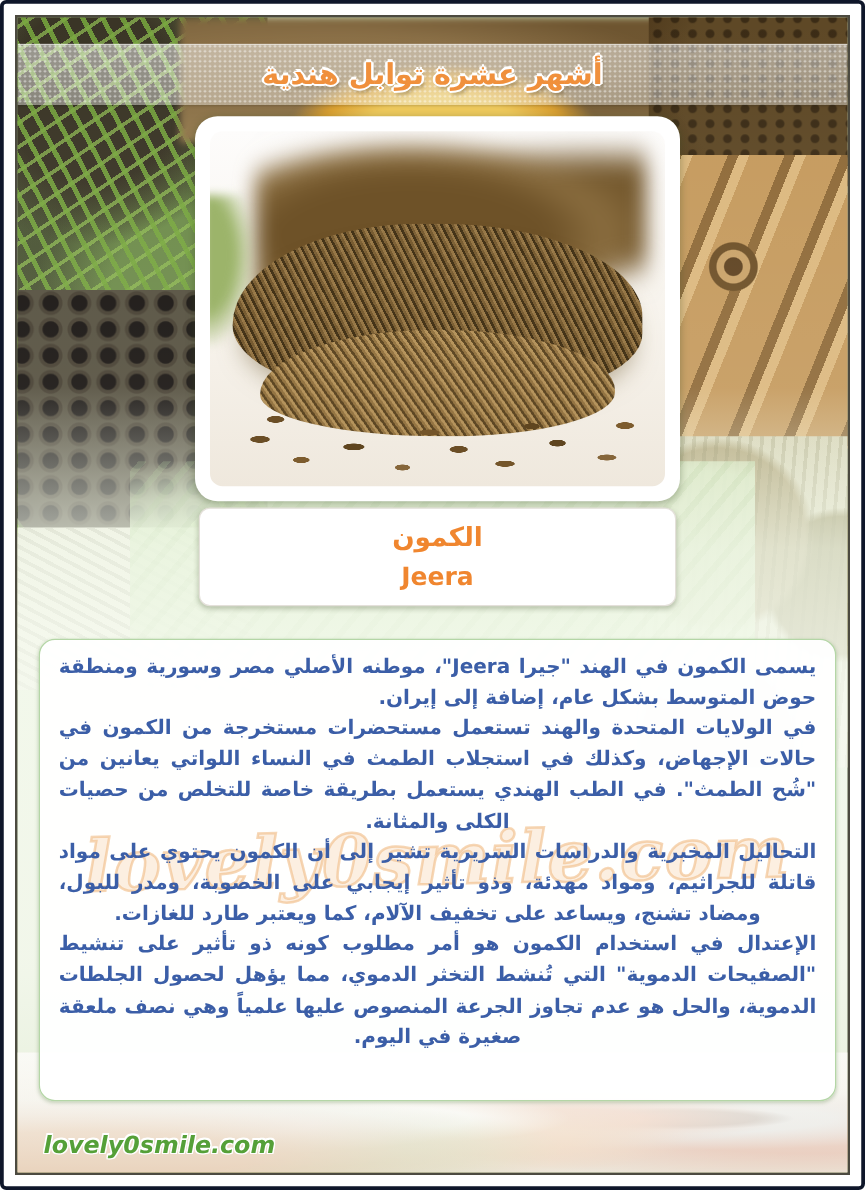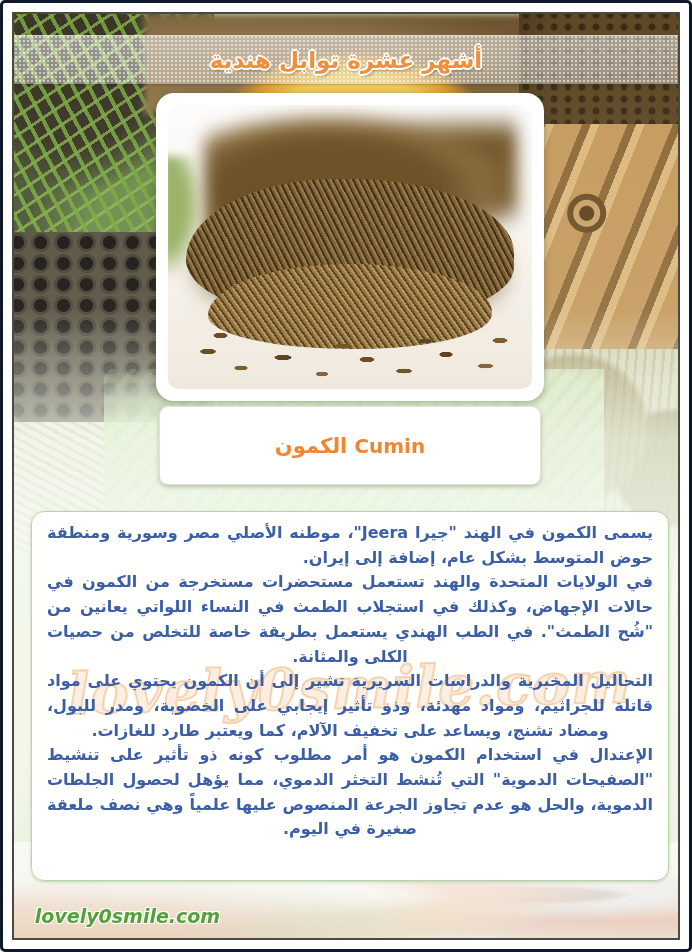--- a/index.html
+++ b/index.html
@@ -113,21 +113,21 @@
       radial-gradient(ellipse, #6b4e26 0 40%, rgba(0,0,0,0) 45%), radial-gradient(ellipse, #74552a 0 40%, rgba(0,0,0,0) 45%),
       radial-gradient(ellipse, #5f451f 0 40%, rgba(0,0,0,0) 45%), radial-gradient(ellipse, #86663a 0 40%, rgba(0,0,0,0) 45%),
       radial-gradient(ellipse, #6b4e26 0 40%, rgba(0,0,0,0) 45%), radial-gradient(ellipse, #74552a 0 40%, rgba(0,0,0,0) 45%),
       radial-gradient(ellipse, #5f451f 0 40%, rgba(0,0,0,0) 45%), radial-gradient(ellipse, #7d5c2e 0 40%, rgba(0,0,0,0) 45%);
     background-size:26px 9px, 22px 8px, 28px 9px, 20px 8px, 24px 9px, 26px 8px, 22px 9px, 25px 8px, 23px 9px, 27px 8px, 21px 8px, 24px 9px;
     background-position:8% 88%, 18% 94%, 30% 90%, 42% 96%, 55% 91%, 66% 95%, 78% 89%, 90% 93%, 12% 82%, 48% 86%, 72% 84%, 94% 84%; }
 
   
   .title-card { position:absolute; left:145px; top:392px; width:382px; height:79px;
     background:#fff; border:1px solid #e4e0da; border-radius:9px; box-shadow:0 2px 4px rgba(60,80,40,.3);
-    display:flex; flex-direction:row; align-items:center; justify-content:center; gap:7px; }
+    display:flex; flex-direction:column; align-items:center; justify-content:center; gap:7px; }
   .title-ar { font-size:21px; font-weight:bold; color:#f0862f; }
   .title-en { font-size:20px; font-weight:bold; color:#f0862f; }
 
   
   .text-box { position:absolute; left:17px; top:497px; width:638px; height:370px;
     background:rgba(255,255,255,.94); border:1px solid #b4d6a6; border-radius:13px;
     box-shadow:0 1px 3px rgba(90,130,70,.3); padding:9px 15px 8px 15px; direction:rtl; overflow:hidden; }
   .text-box p { font-size:16px; font-weight:bold; color:#3b5ea7; line-height:24.7px;
     text-align:justify; position:relative; z-index:2; }
   .last-right  { text-align-last:right; }
@@ -172,21 +172,21 @@
         <div class="pile-blur"></div>
         <div class="photo-leaf"></div>
         <div class="pile-main"></div>
         <div class="pile-front"></div>
         <div class="seed-scatter"></div>
       </div>
     </div>
 
     <div class="title-card">
       <div class="title-ar">الكمون</div>
-      <div class="title-en">Cumin</div>
+      <div class="title-en">Jeera</div>
     </div>
 
     <div class="text-box">
       <div class="wm-center">lovely0smile.com</div>
       <p class="last-right">يسمى الكمون في الهند "جيرا Jeera"، موطنه الأصلي مصر وسورية ومنطقة حوض المتوسط بشكل عام، إضافة إلى إيران.</p>
       <p class="last-center">في الولايات المتحدة والهند تستعمل مستحضرات مستخرجة من الكمون في حالات الإجهاض، وكذلك في استجلاب الطمث في النساء اللواتي يعانين من "شُح الطمث". في الطب الهندي يستعمل بطريقة خاصة للتخلص من حصيات الكلى والمثانة.</p>
       <p class="last-center">التحاليل المخبرية والدراسات السريرية تشير إلى أن الكمون يحتوي على مواد قاتلة للجراثيم، ومواد مهدئة، وذو تأثير إيجابي على الخصوبة، ومدر للبول، ومضاد تشنج، ويساعد على تخفيف الآلام، كما ويعتبر طارد للغازات.</p>
       <p class="last-center">الإعتدال في استخدام الكمون هو أمر مطلوب كونه ذو تأثير على تنشيط "الصفيحات الدموية" التي تُنشط التخثر الدموي، مما يؤهل لحصول الجلطات الدموية، والحل هو عدم تجاوز الجرعة المنصوص عليها علمياً وهي نصف ملعقة صغيرة في اليوم.</p>
     </div>
 

